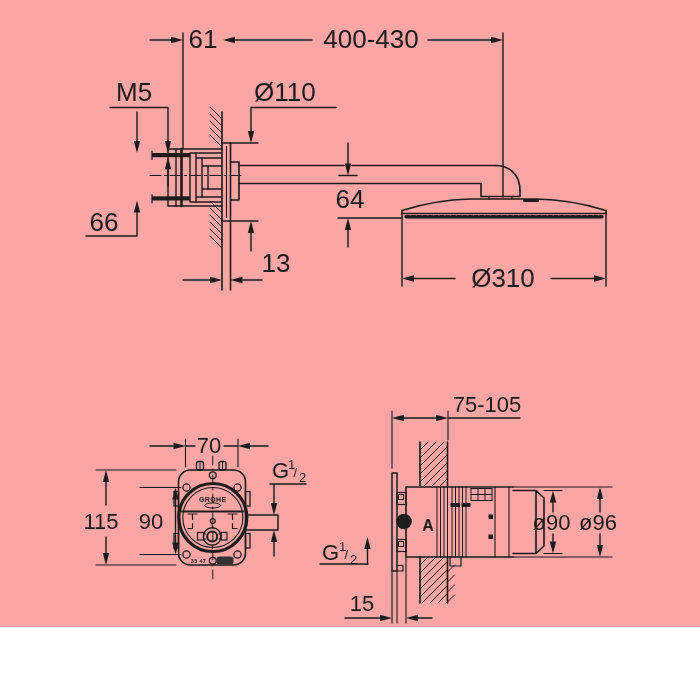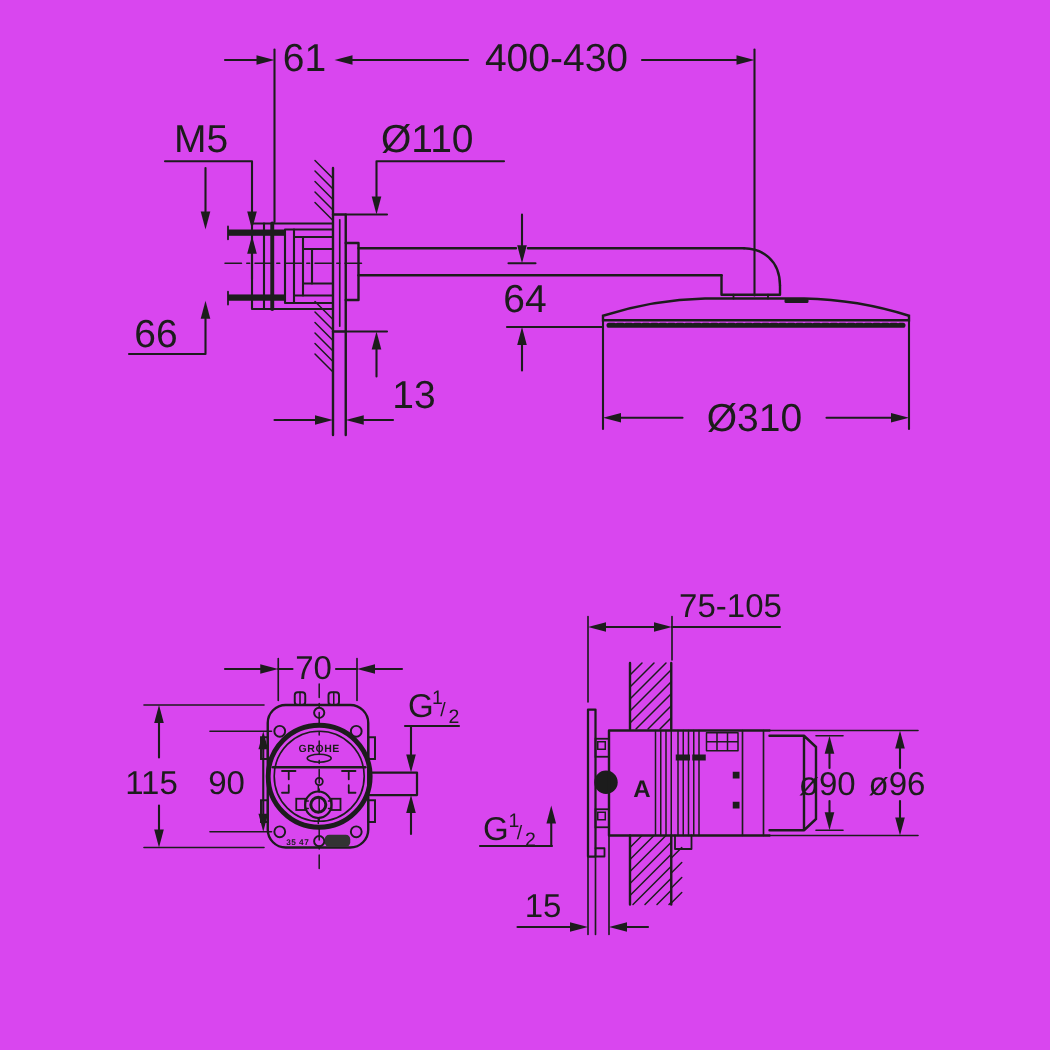--- a/index.html
+++ b/index.html
@@ -1,16 +1,16 @@
 <!DOCTYPE html>
 <html><head>
 <meta charset="utf-8">
 <style>
   html,body{margin:0;padding:0;background:#fff;}
-  #stage{width:700px;height:700px;background:#d946ef;position:relative;font-family:"Liberation Sans",sans-serif;text-align:right;}
+  #stage{width:700px;height:627px;background:#fca5a5;position:relative;font-family:"Liberation Sans",sans-serif;text-align:right;}
   svg{display:block;}
   text{fill:#1c1c1c;font-family:"Liberation Sans",sans-serif;}
   .dim-lg{font-size:26px;}
   .dim-md{font-size:22px;}
   .frac{font-size:13px;}
   .brand{font-size:7px;font-weight:bold;letter-spacing:.4px;}
   .stamp{font-size:5.5px;font-weight:bold;letter-spacing:.3px;}
   .mark-a{font-size:16px;font-weight:bold;}
   .mid{text-anchor:middle;}
 </style>

